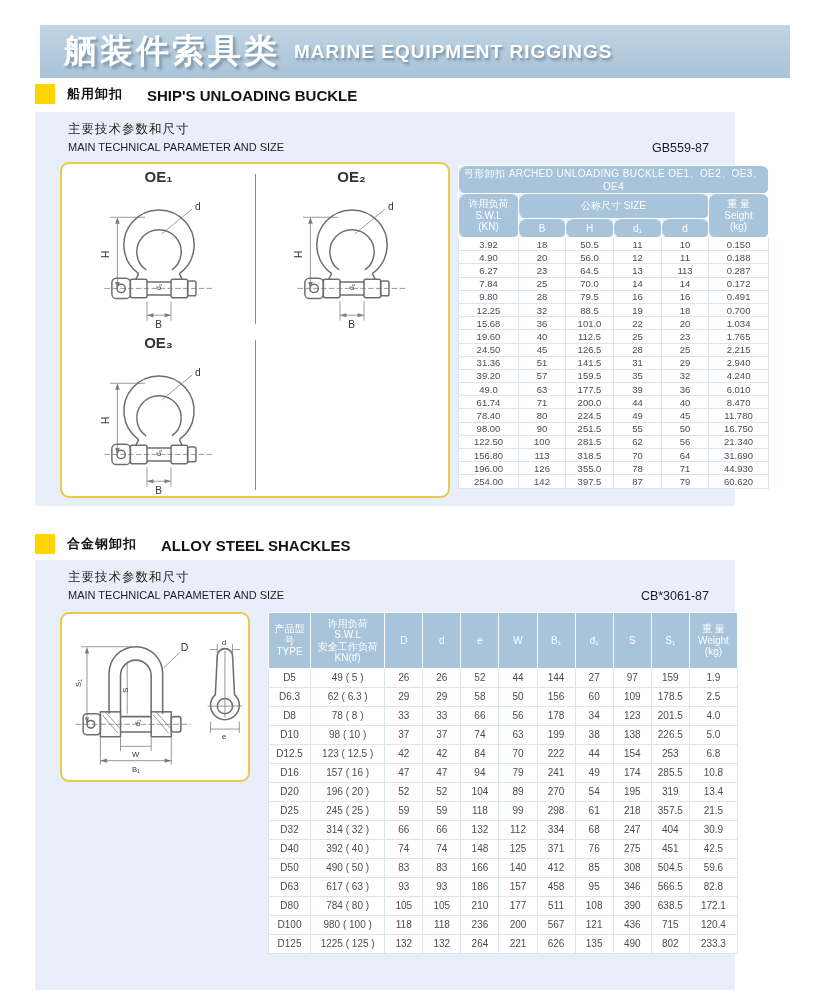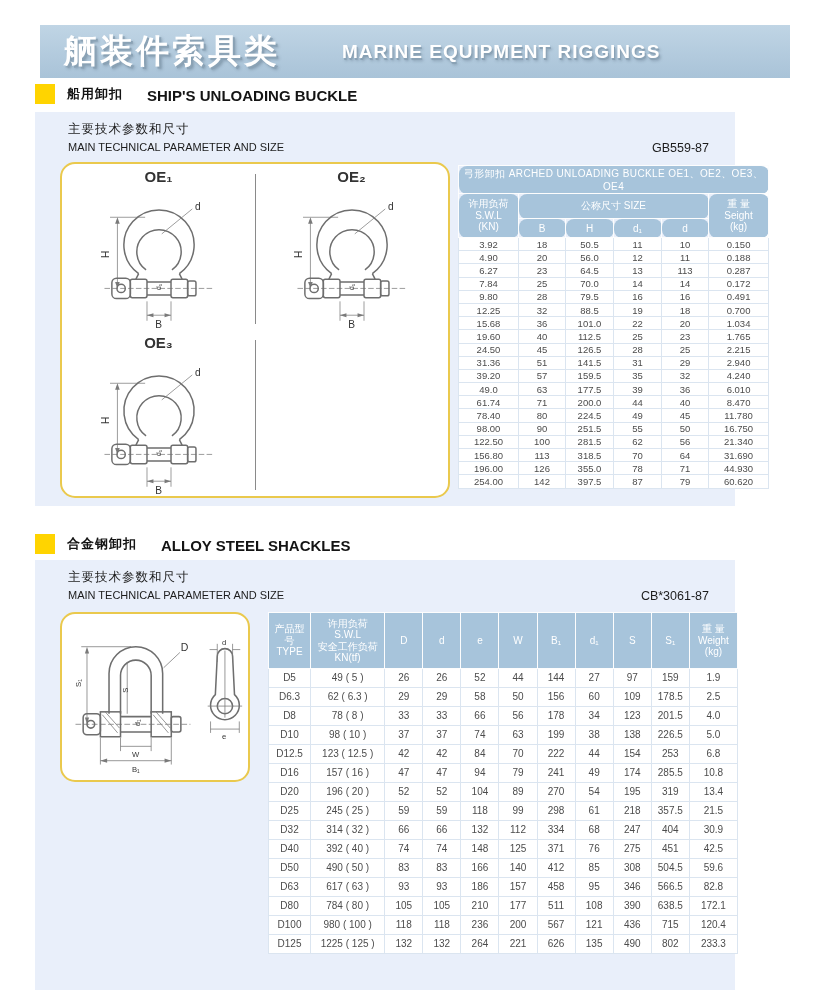--- a/index.html
+++ b/index.html
@@ -2,21 +2,21 @@
 <html><head>
 <meta charset="utf-8">
 <style>
   * { margin:0; padding:0; box-sizing:border-box; }
   html,body { width:830px; height:1000px; background:#ffffff;
     font-family:"Liberation Sans","DejaVu Sans",sans-serif; position:relative; overflow:hidden; }
 
   
   .banner { position:absolute; left:40px; top:25px; width:750px; height:53px;
     background:linear-gradient(180deg,#c0d5e5 0%,#b2cadd 60%,#a9c3d8 100%);
-    display:flex; align-items:center; padding-left:24px;gap:48px; }
+    display:flex; align-items:center; padding-left:24px; }
   .banner-zh { font-size:33px; font-weight:bold; color:#ffffff; letter-spacing:3px;
     text-shadow:2px 2px 0 #8aa2b5, 3px 3px 3px rgba(60,80,100,.35); }
   .banner-en { font-size:19px; font-weight:bold; color:#ffffff; letter-spacing:1px; margin-left:14px; margin-top:1px;
     text-shadow:1px 2px 0 #8aa2b5, 2px 3px 3px rgba(60,80,100,.35); }
 
   
   .sec { position:absolute; left:35px; display:flex; align-items:center; }
   .sec .bullet { width:20px; height:20px; background:#ffd400; margin-right:12px; }
   .sec .zh { font-size:13px; font-weight:bold; color:#141414; letter-spacing:1px; }
   .sec .en { font-size:15px; font-weight:bold; color:#141414; margin-left:24px; margin-top:3px; }
@@ -25,21 +25,21 @@
   
   .panel { position:absolute; left:35px; width:700px; background:#e9effa; }
   #panel1 { top:112px; height:394px; }
   #panel2 { top:560px; height:430px; }
   .param { position:absolute; left:33px; top:9px; }
   .param .zh { font-size:12.5px; color:#1c1c1c; letter-spacing:1px; }
   .param .en { font-size:11px; color:#1c1c1c; margin-top:3px; }
   .stdcode { position:absolute; right:26px; top:29px; font-size:12.5px; color:#1c1c1c; }
 
   
-  .diagbox { position:absolute; background:#ffffff; border:2px solid #eac94d; border-radius:15px; }
+  .diagbox { position:absolute; background:#ffffff; border:2px solid #eac94d; border-radius:9px; }
   #diagbox1 { left:25px; top:50px; width:390px; height:336px; }
   #diagbox2 { left:25px; top:52px; width:190px; height:170px; }
   .diag-grid { position:relative; width:100%; height:100%; display:grid;
     grid-template-columns:1fr 1fr; grid-template-rows:1fr 1fr; }
   .diag-cell { display:flex; flex-direction:column; align-items:center; justify-content:flex-start; padding-top:4px; }
   .diag-label { font-size:15px; color:#333; font-weight:bold; height:16px; }
   .diag-cell svg { width:146px; height:146px; }
   .vdiv { position:absolute; left:50%; width:1px; background:#8a8a8a; }
   .vdiv.top { top:10px; height:150px; } .vdiv.bot { top:176px; height:150px; }
   #diagbox2 svg { width:182px; height:162px; margin:2px; }

